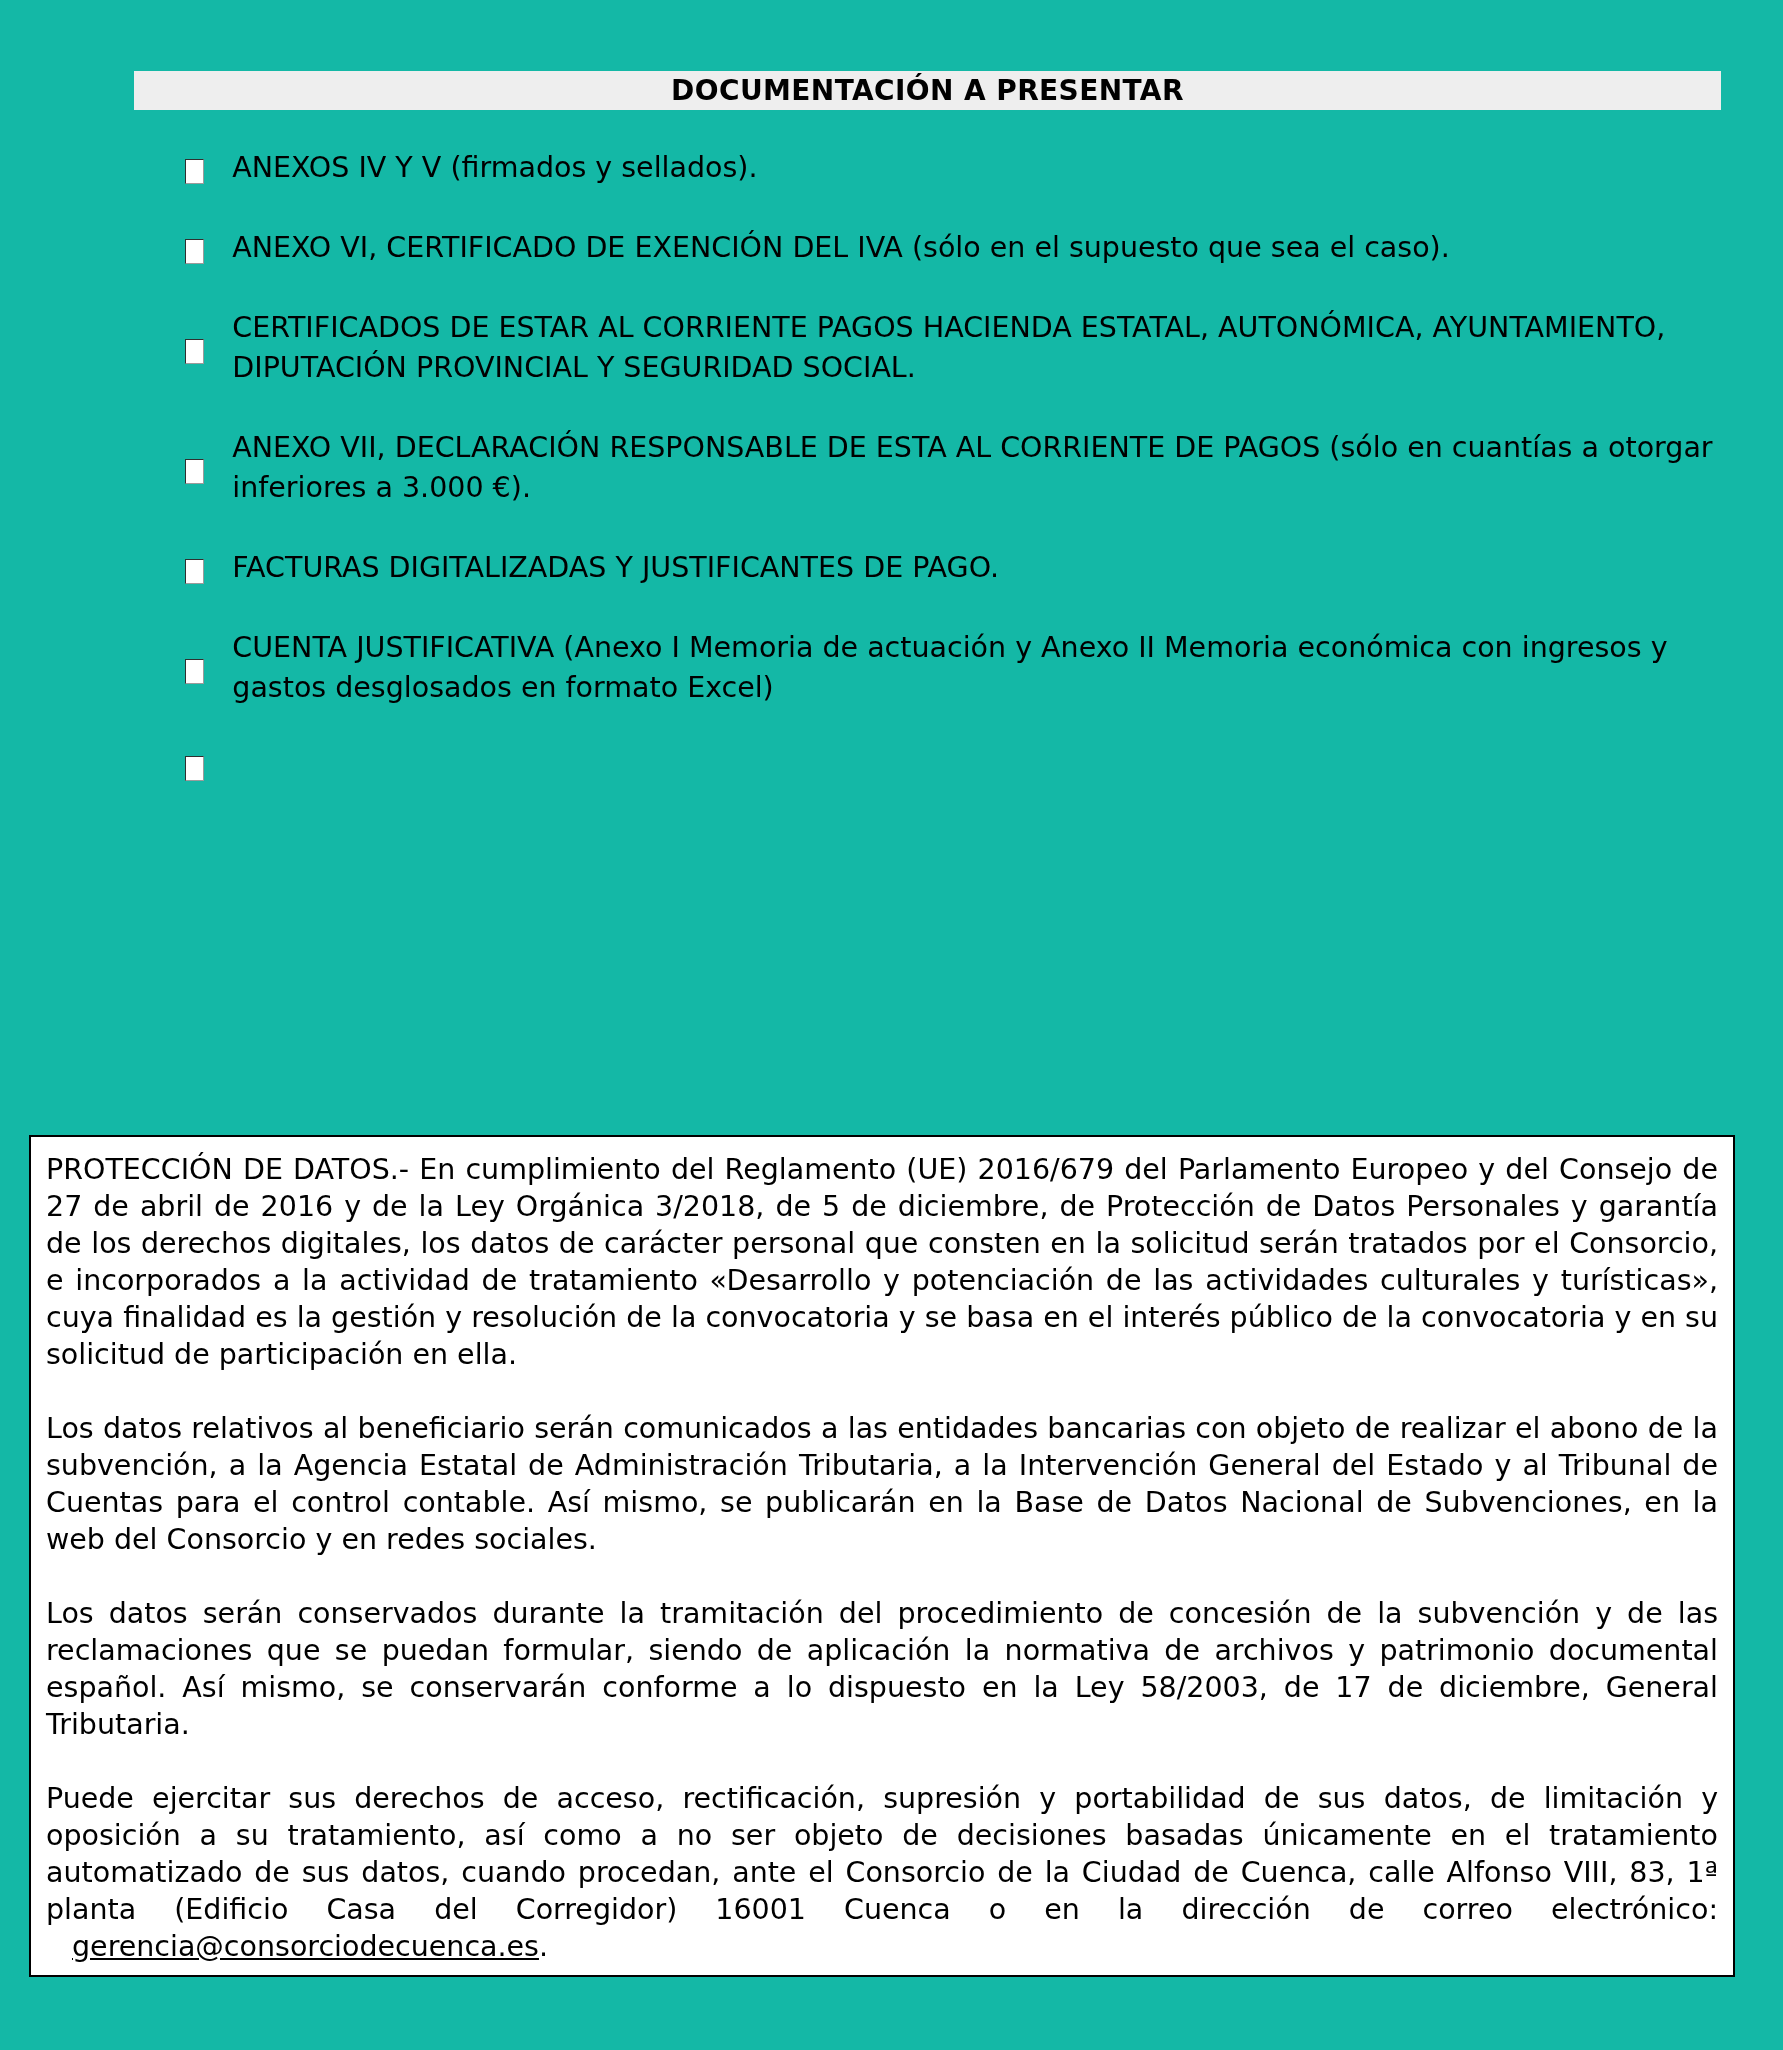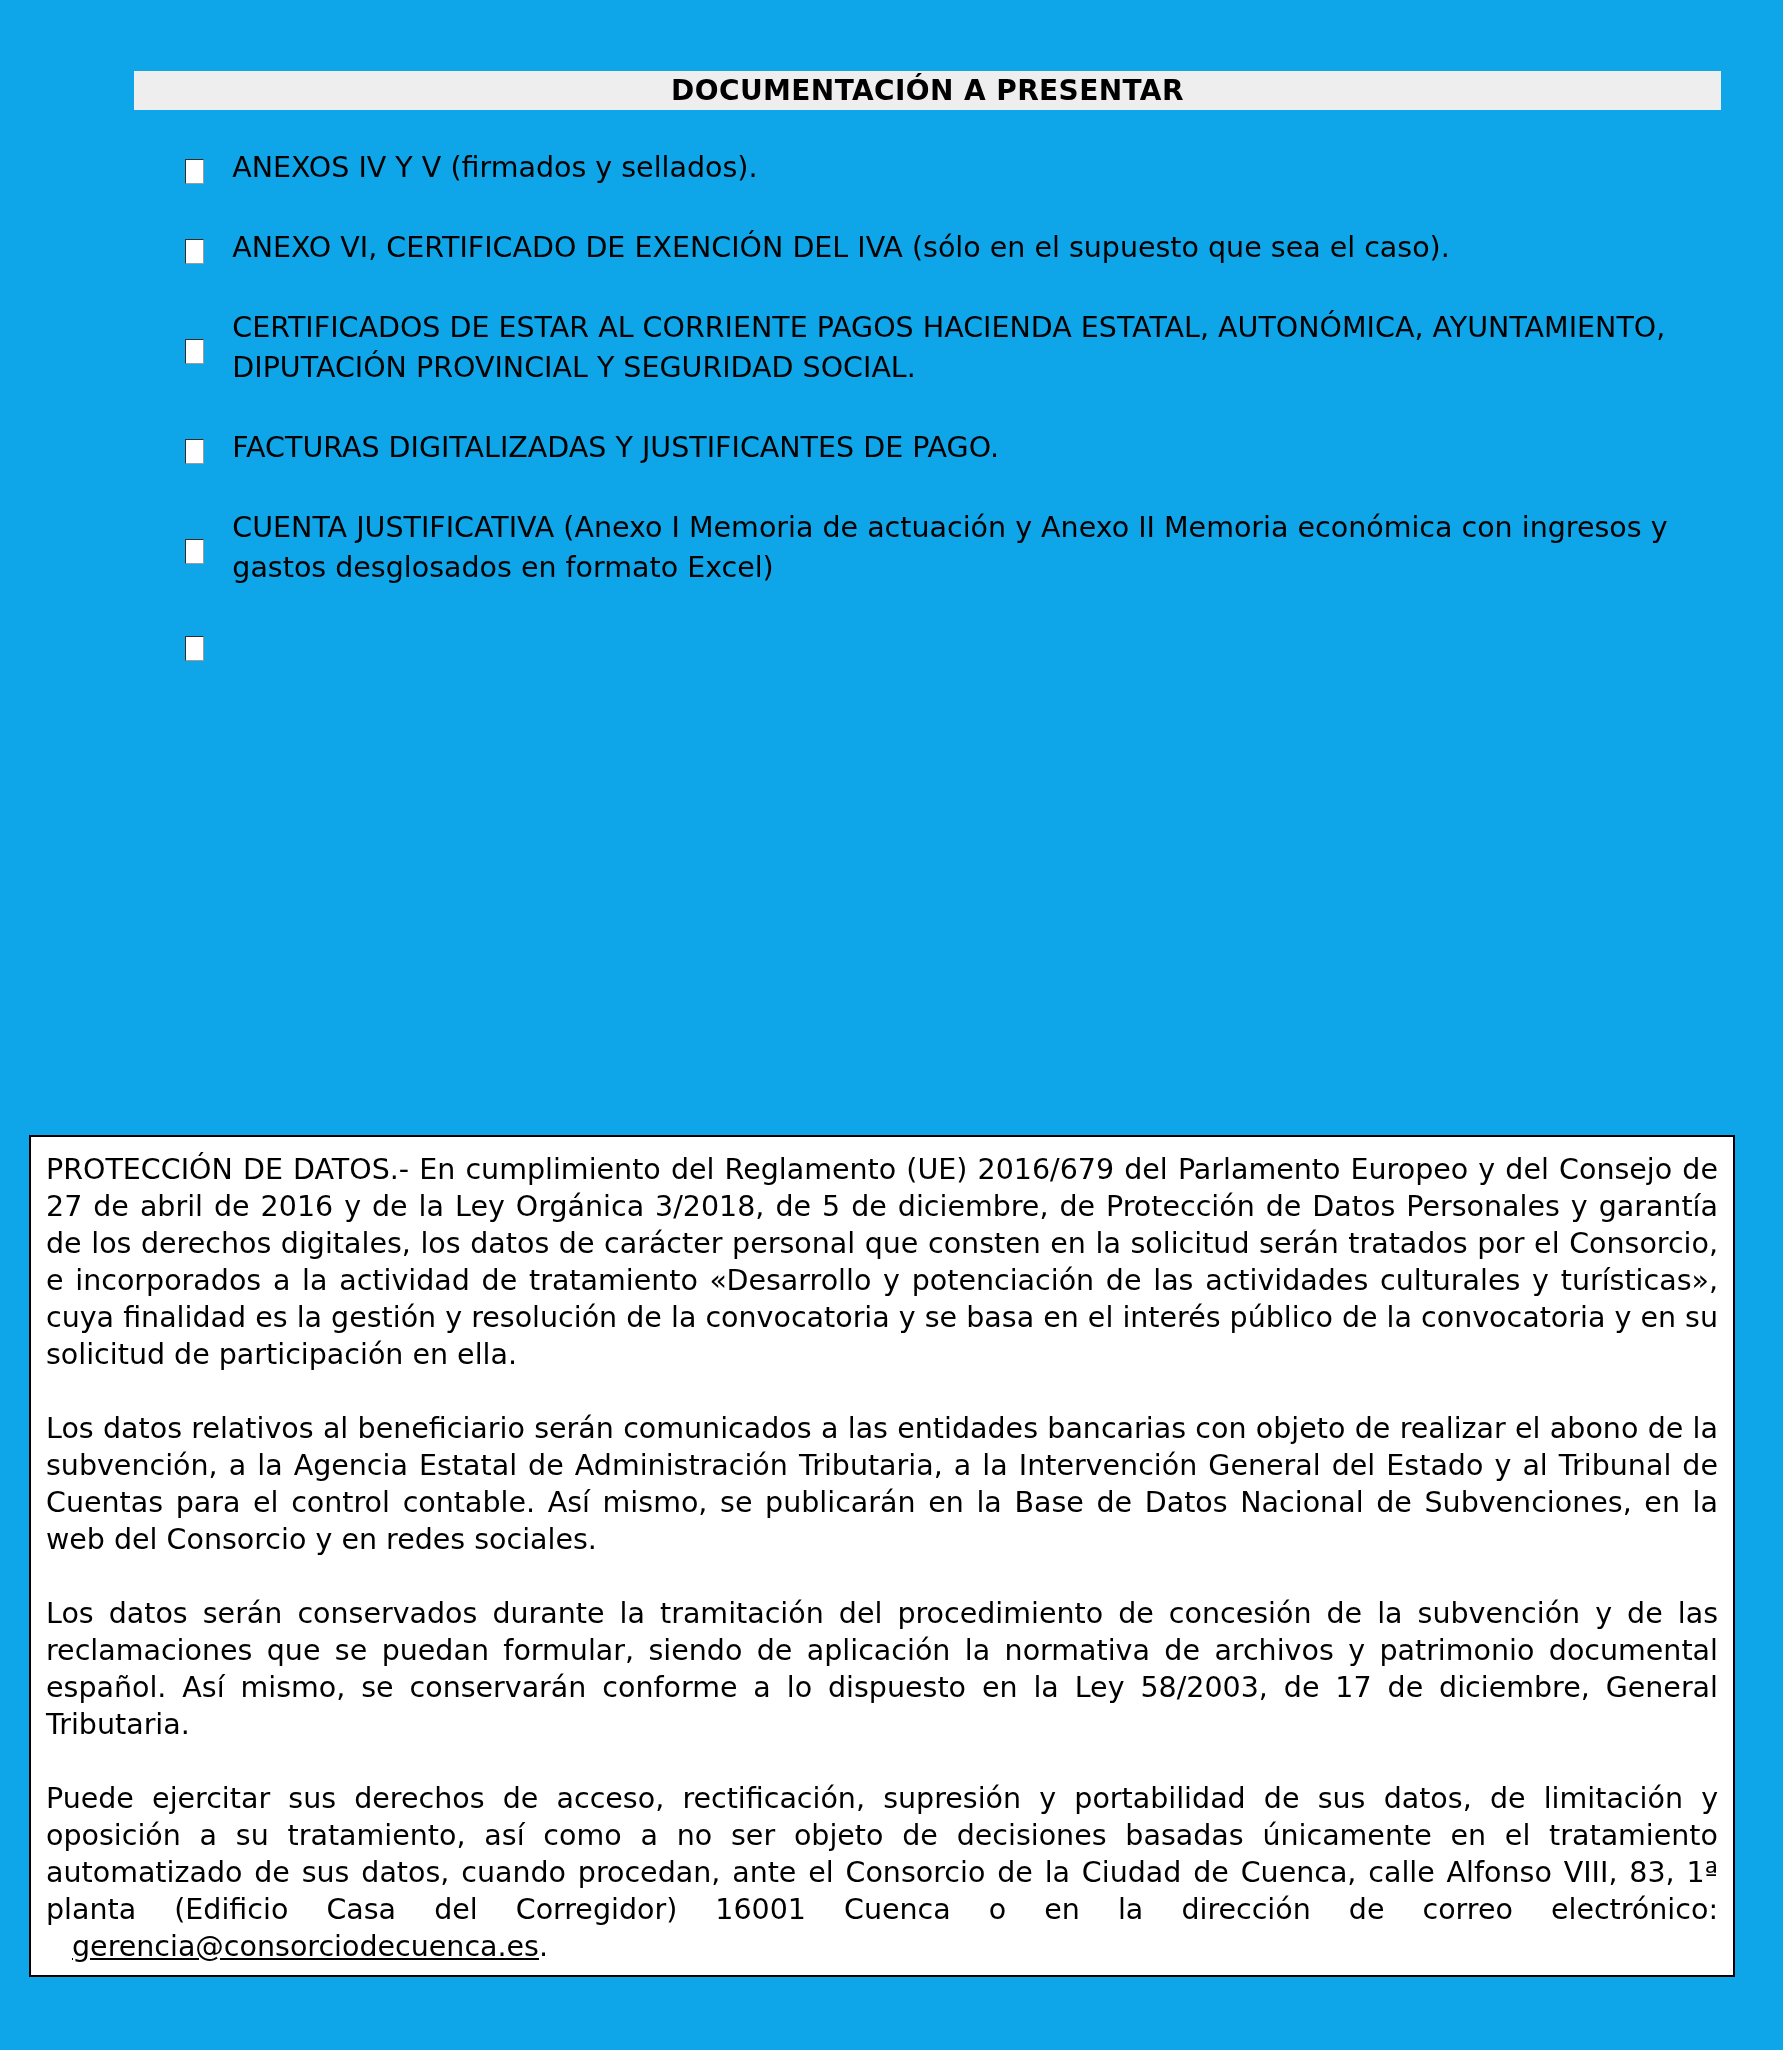--- a/index.html
+++ b/index.html
@@ -9,21 +9,21 @@
       background: #ffffff;
       color: #000000;
       font-family: "DejaVu Sans", "Liberation Sans", sans-serif;
       position: relative;
       overflow: hidden;
     }
     .page {
       position: absolute;
       left: 0; top: 0;
       width: 1784px; height: 2051px;
-      background: #0ea5e9;
+      background: #14b8a6;
     }
     .header-bar {
       position: absolute;
       left: 134px;
       top: 71px;
       width: 1587px;
       height: 39px;
       background: #eeeeee;
       text-align: center;
     }
@@ -106,20 +106,24 @@
     <div class="check-item">
       <span class="checkbox"></span>
       <span class="check-label">ANEXO VI, CERTIFICADO DE EXENCIÓN DEL IVA (sólo en el supuesto que sea el caso).</span>
     </div>
 
     <div class="check-item">
       <span class="checkbox"></span>
       <span class="check-label">CERTIFICADOS DE ESTAR AL CORRIENTE PAGOS HACIENDA ESTATAL, AUTONÓMICA, AYUNTAMIENTO, DIPUTACIÓN PROVINCIAL Y SEGURIDAD SOCIAL.</span>
     </div>
 
+    <div class="check-item">
+      <span class="checkbox"></span>
+      <span class="check-label">ANEXO VII, DECLARACIÓN RESPONSABLE DE ESTA AL CORRIENTE DE PAGOS (sólo en cuantías a otorgar inferiores a 3.000 €).</span>
+    </div>
 
 
     <div class="check-item">
       <span class="checkbox"></span>
       <span class="check-label">FACTURAS DIGITALIZADAS Y JUSTIFICANTES DE PAGO.</span>
     </div>
 
     <div class="check-item">
       <span class="checkbox"></span>
       <span class="check-label">CUENTA JUSTIFICATIVA (Anexo I Memoria de actuación y Anexo II Memoria económica con ingresos y gastos desglosados en formato Excel)</span>

